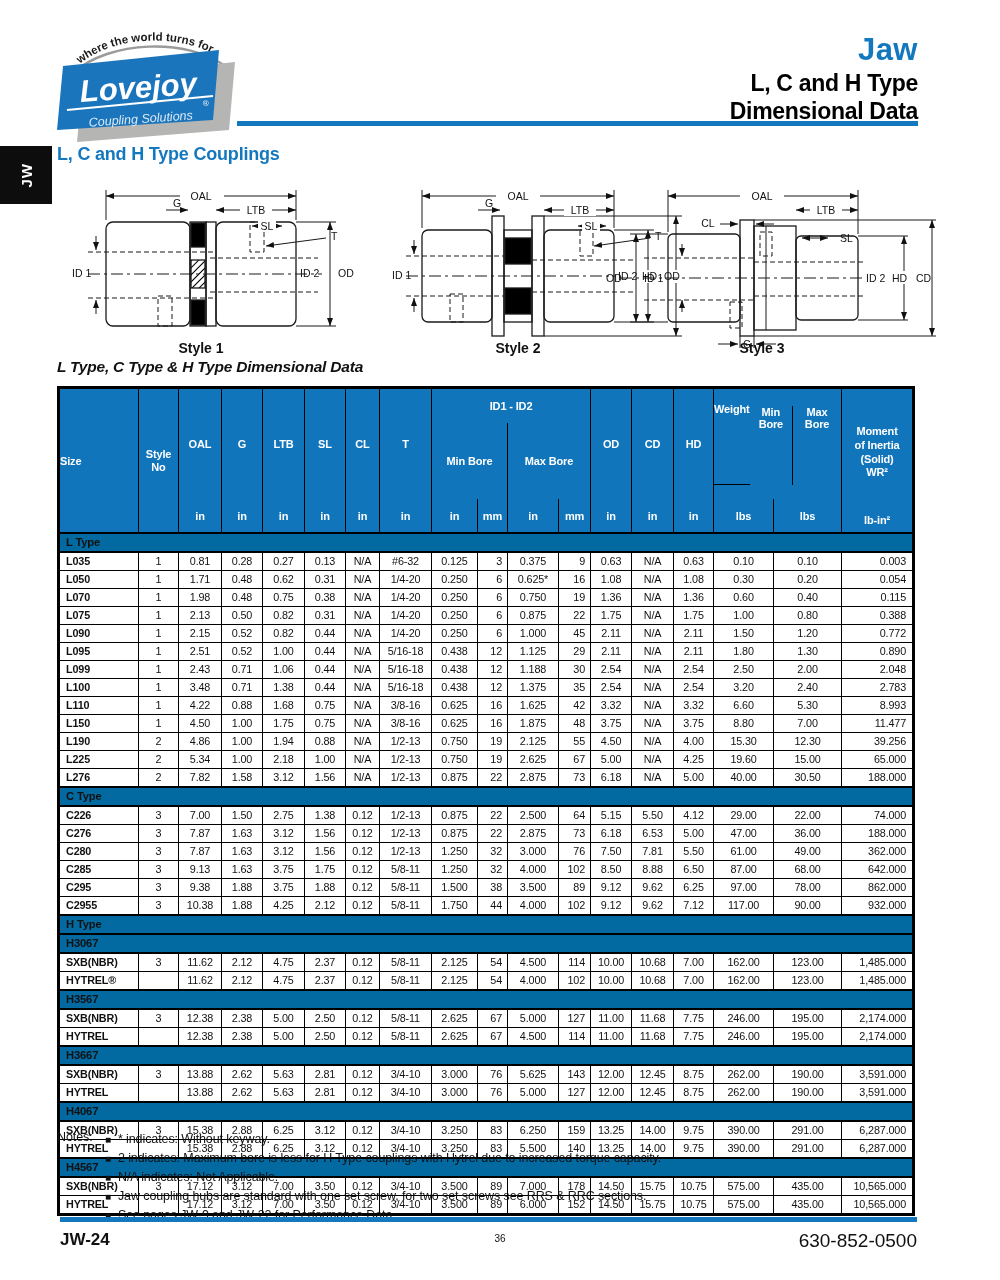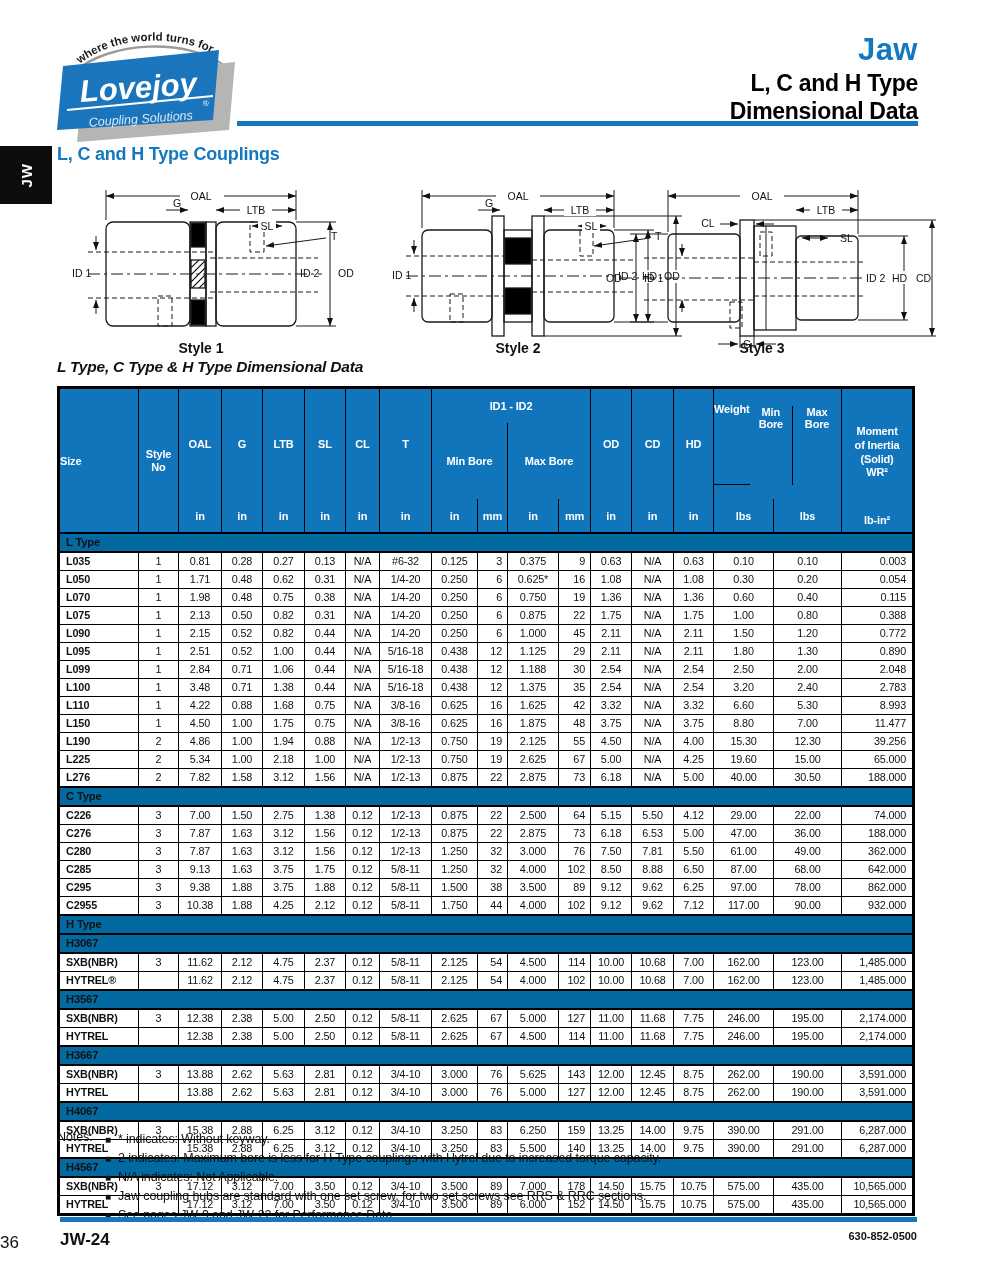--- a/index.html
+++ b/index.html
@@ -61,22 +61,22 @@
 
   
   .notes{position:absolute;left:57px;top:1130px;width:900px;font-size:12.5px;display:flex;letter-spacing:-.1px;}
   .nlabel{width:48px;font-weight:normal;}
   .nrow{display:flex;align-items:baseline;line-height:19px;}
   .bullet{font-size:10px;margin-right:7px;}
 
   
   .foot-rule{position:absolute;left:60px;top:1217px;width:857px;height:5px;background:#1478BE;}
   .foot-left{position:absolute;left:60px;top:1230px;font-size:17px;font-weight:bold;}
-  .foot-center{position:absolute;left:0;top:1233px;width:1000px;text-align:left;font-size:17px;}
-  .foot-right{position:absolute;right:83px;top:1230px;font-size:11px;font-weight:bold;}
+  .foot-center{position:absolute;left:0;top:1233px;width:1000px;text-align:center;font-size:10px;}
+  .foot-right{position:absolute;right:83px;top:1230px;font-size:19px;font-weight:normal;}
 </style>
 </head>
 <body>
 
 <div class="page">
 
   <div class="logo">
     <svg width="190" height="118" viewBox="0 0 190 118">
       <path id="tagArc" d="M 20,42 C 55,8 130,6 168,34" fill="none"></path>
       <path d="M 18,47 C 55,14 132,12 170,40" fill="none" stroke="#9a9a9a" stroke-width="2.5"></path>
@@ -485,21 +485,21 @@
           <td>2.11</td>
           <td>N/A</td>
           <td>2.11</td>
           <td>1.80</td>
           <td>1.30</td>
           <td class="mom">0.890</td>
         </tr>
         <tr>
           <td class="size">L099</td>
           <td>1</td>
-          <td>2.84</td>
+          <td>2.43</td>
           <td>0.71</td>
           <td>1.06</td>
           <td>0.44</td>
           <td>N/A</td>
           <td>5/16-18</td>
           <td>0.438</td>
           <td class="mm">12</td>
           <td>1.188</td>
           <td class="mm">30</td>
           <td>2.54</td>

